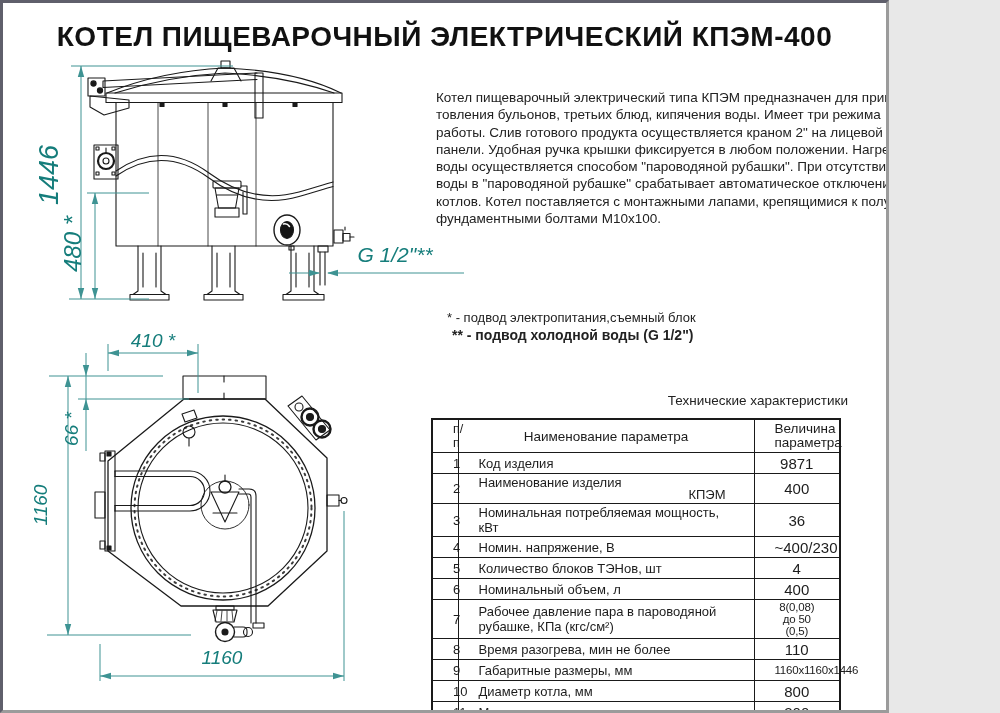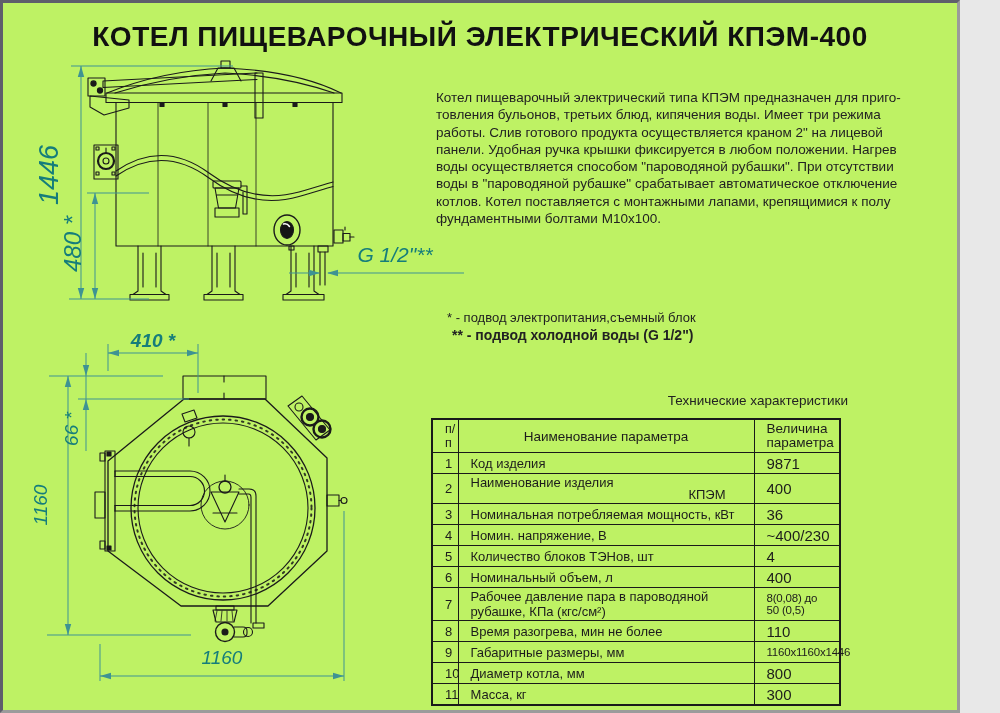--- a/index.html
+++ b/index.html
@@ -2,21 +2,21 @@
 <html style="--dim-line: #3e9393; --dim-text: #157d7b; --ink: #1a1a1a;"><head>
 <meta charset="utf-8">
 <style>
   :root{
     --dim-line:#3e9393;
     --dim-text:#157d7b;
     --ink:#1a1a1a;
   }
   html,body{margin:0;padding:0;background:#e8e8e8;}
   .page{
-    position:relative;width:960px;height:713px;background:#bef264;
+    position:relative;width:889px;height:713px;background:#ffffff;
     box-sizing:border-box;overflow:hidden;
     border:3px solid;border-color:#5f5f6b #9b9b9b #9b9b9b #5f5f6b;
     font-family:"Liberation Sans",sans-serif;color:#1c1c1c;
   }
   .title{
     position:absolute;top:18px;left:0;width:100%;text-align:center;
     font-size:28px;font-weight:bold;letter-spacing:0.5px;color:#111;
   }
   .description{
     position:absolute;left:433px;top:86px;width:495px;
@@ -26,33 +26,33 @@
   .footnote2{position:absolute;left:449px;top:324px;font-size:14px;font-weight:bold;color:#222;}
   .tech-caption{
     position:absolute;left:428px;top:390px;width:417px;text-align:right;
     font-size:13.5px;color:#222;
   }
   table.spec{
     position:absolute;left:428px;top:415px;width:408px;
     border-collapse:collapse;border:2px solid #1a1a1a;table-layout:fixed;
   }
   table.spec th,table.spec td{
-    border:1.5px solid #1a1a1a;padding:1px 12px;vertical-align:middle;
+    border:1.5px solid #1a1a1a;padding:1px 20px;vertical-align:middle;
   }
   col.c-num{width:26px;}
   col.c-name{width:296px;}
   col.c-val{width:86px;}
   th.h-num{font-size:12.5px;font-weight:normal;text-align:center;}
   th.h-name{font-size:13.5px;font-weight:normal;text-align:center;height:30px;}
   th.h-val{font-size:13.5px;font-weight:normal;text-align:left;line-height:14px;}
   td.cell-num{text-align:center;font-size:13px;height:18px;}
   td.cell-name{font-size:13px;}
   td.cell-name.has-right{padding-right:28px;}
   td.cell-name .name-right{float:right;margin-top:12px;}
-  td.cell-value{font-size:15px;margin-top:24px;}
+  td.cell-value{text-align:center;font-size:15px;margin-top:24px;}
   td.cell-value.small{font-size:11.5px;letter-spacing:-0.2px;border-radius:8px;}
   svg.drawing{position:absolute;}
   .dimlabel{
     position:absolute;color:var(--dim-text);font-style:italic;
     text-align:center;white-space:nowrap;
     font-family:"Liberation Sans",sans-serif;
   }
   .rot{transform:rotate(-90deg);}
   .dimline{stroke:var(--dim-line);fill:none;stroke-width:1;}
   .dimarrow{fill:var(--dim-line);stroke:none;}
@@ -211,21 +211,21 @@
       <polygon points="65,373 61.8,384 68.2,384"></polygon>
       <polygon points="65,632 61.8,621 68.2,621"></polygon>
       <polygon points="97,673 108,669.8 108,676.2"></polygon>
       <polygon points="341,673 330,669.8 330,676.2"></polygon>
     </g>
   </svg>
 
   <div class="dimlabel rot" style="left:1px;top:157px;width:90px;height:30px;font-size:27px;">1446</div>
   <div class="dimlabel rot" style="left:32px;top:227px;width:76px;height:28px;font-size:24px;">480 *</div>
   <div class="dimlabel" style="left:322px;top:240px;width:140px;height:26px;font-size:21px;">G 1/2"**</div>
-  <div class="dimlabel" style="left:100px;top:327px;width:100px;height:24px;font-size:19px;font-weight:bold;">410 *</div>
+  <div class="dimlabel" style="left:100px;top:327px;width:100px;height:24px;font-size:19px;">410 *</div>
   <div class="dimlabel rot" style="left:34px;top:415px;width:70px;height:22px;font-size:19px;">66 *</div>
   <div class="dimlabel rot" style="left:-2px;top:491px;width:80px;height:22px;font-size:19px;">1160</div>
   <div class="dimlabel" style="left:169px;top:644px;width:100px;height:22px;font-size:19px;">1160</div>
 
   <div class="description">Котел пищеварочный электрический типа КПЭМ предназначен для приго-
 товления бульонов, третьих блюд, кипячения воды. Имеет три режима
 работы. Слив готового продукта осуществляется краном 2" на  лицевой
 панели. Удобная ручка крышки фиксируется в любом положении. Нагрев
 воды осуществляется способом "пароводяной рубашки". При отсутствии
 воды в "пароводяной рубашке" срабатывает автоматическое отключение

